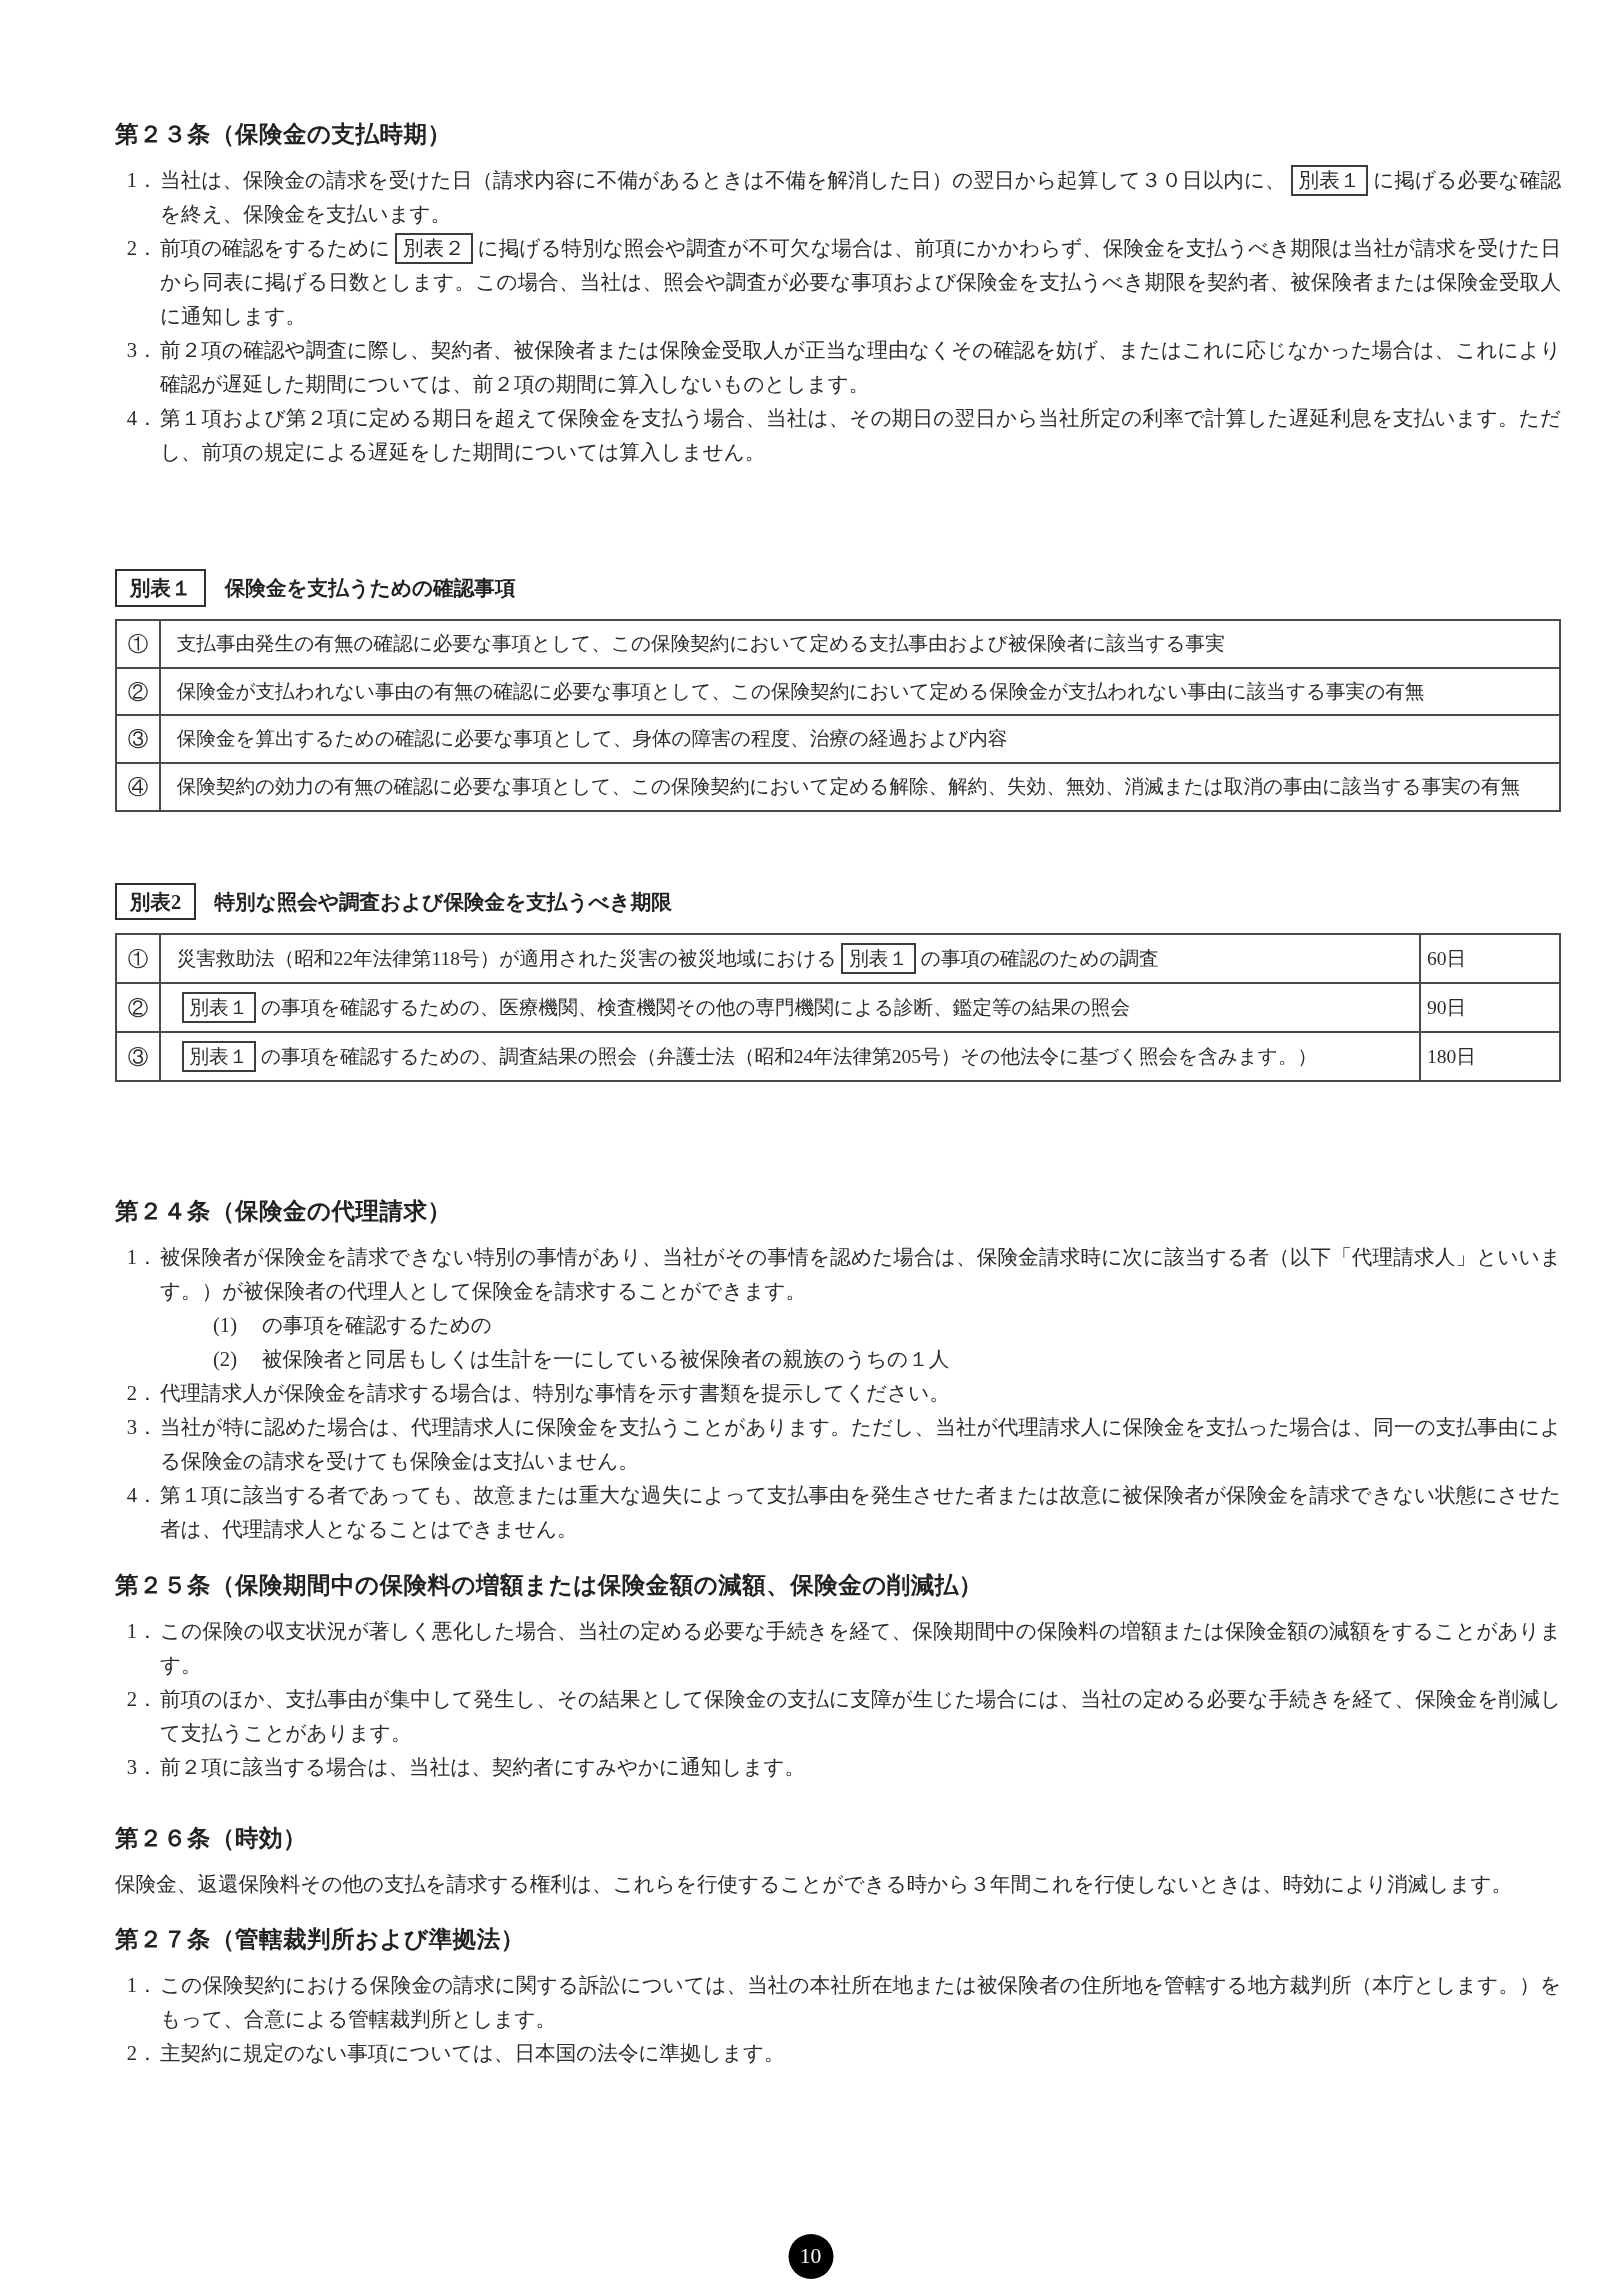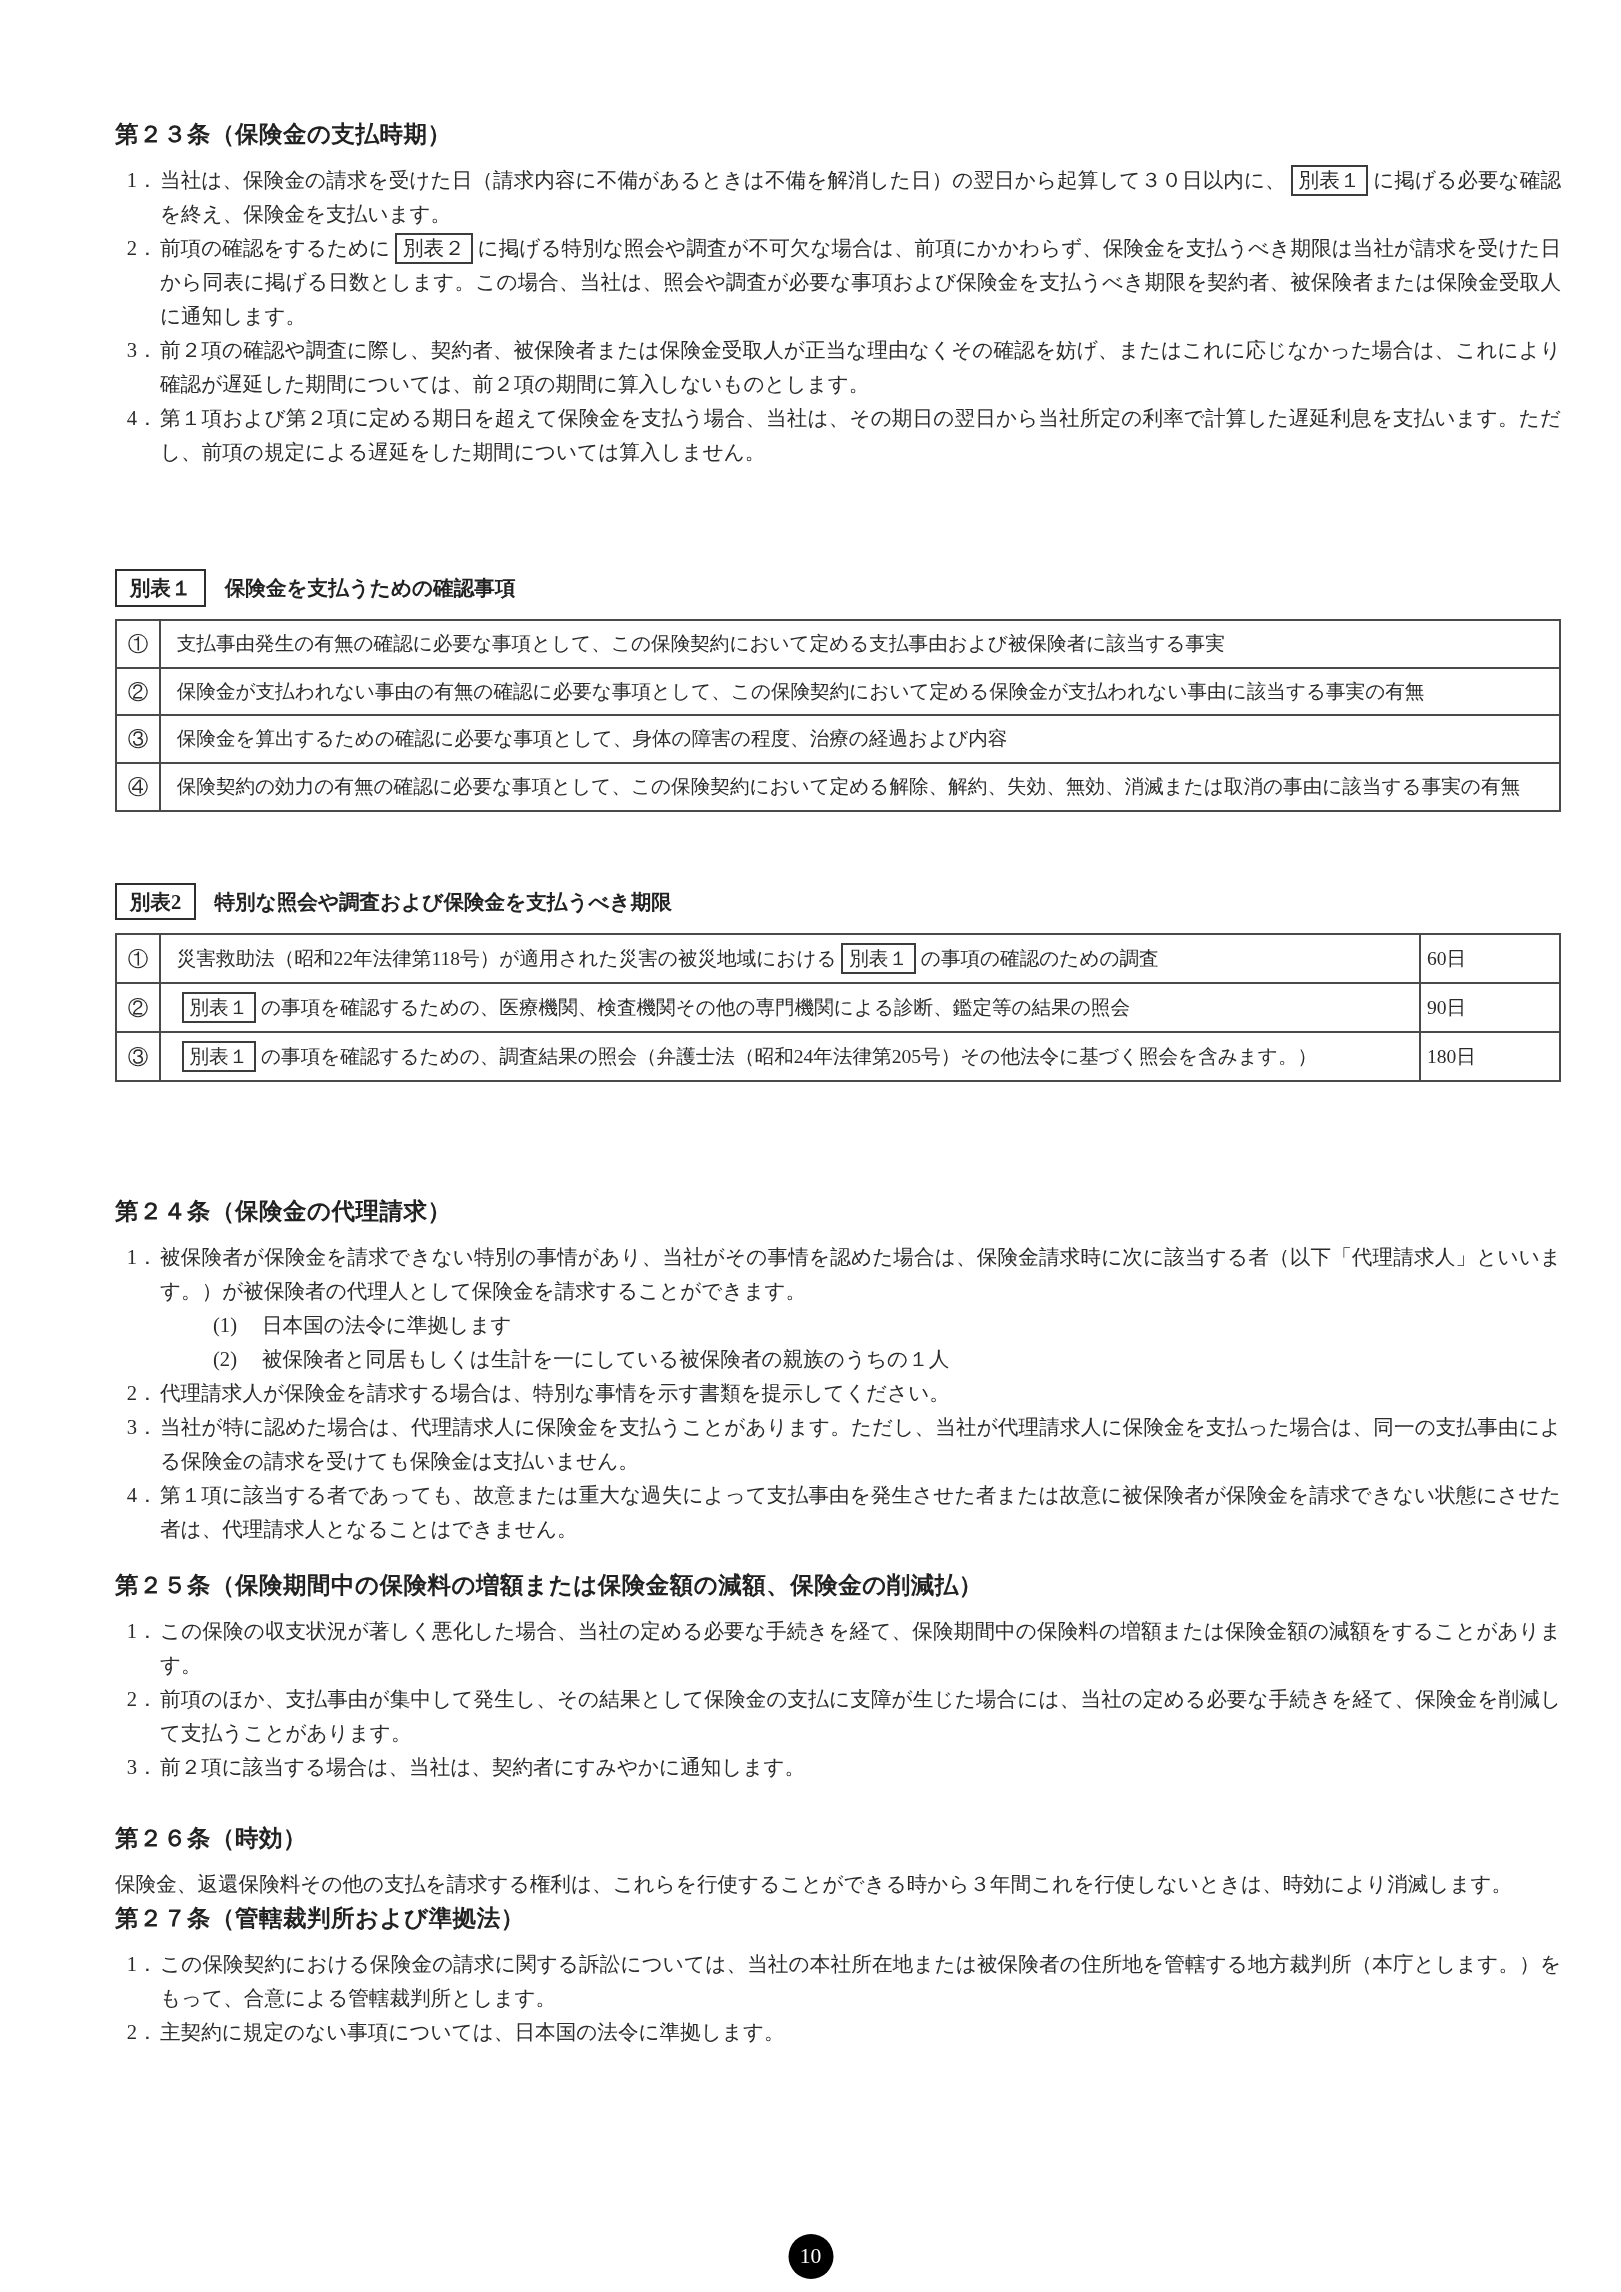--- a/index.html
+++ b/index.html
@@ -115,21 +115,21 @@
     font-size: 21.6px;
     display: flex;
     align-items: center;
     justify-content: center;
   }
   .sec-appendix1 { margin-top: 100px; }
   .sec-appendix2 { margin-top: 71px; }
   .sec-art24 { margin-top: 113px; }
   .sec-art25 { margin-top: 23.5px; }
   .sec-art26 { margin-top: 38px; }
-  .sec-art27 { margin-top: 1px; }
+  .sec-art27 { margin-top: 22px; }
 </style>
 </head>
 <body>
 
 <div class="page">
 
   <section>
     <h2 class="art-heading">第２３条（保険金の支払時期）</h2>
     <div class="item">
       <span class="marker">1．</span>
@@ -203,21 +203,21 @@
   </section>
 
   <section class="sec-art24">
     <h2 class="art-heading">第２４条（保険金の代理請求）</h2>
     <div class="item">
       <span class="marker">1．</span>
       <div class="itext"><span>被保険者が保険金を請求できない特別の事情があり、当社がその事情を認めた場合は、保険金請求時に次に該当する者（以下「代理請求人」といいます。）が被保険者の代理人として保険金を請求することができます。</span></div>
     </div>
     <div class="subitem">
       <span class="marker">(1)</span>
-      <div class="itext">日本国の法令に準拠します</div>
+      <div class="itext">の事項を確認するための</div>
     </div>
     <div class="subitem">
       <span class="marker">(2)</span>
       <div class="itext">被保険者と同居もしくは生計を一にしている被保険者の親族のうちの１人</div>
     </div>
     <div class="item">
       <span class="marker">2．</span>
       <div class="itext"><span>代理請求人が保険金を請求する場合は、特別な事情を示す書類を提示してください。</span></div>
     </div>
     <div class="item">

